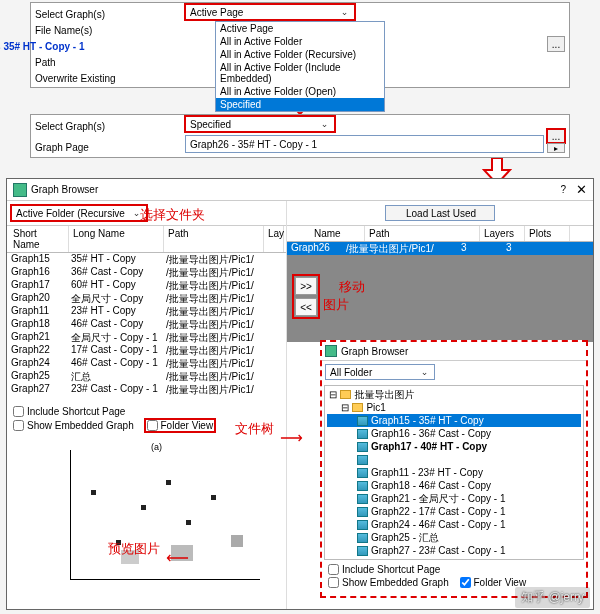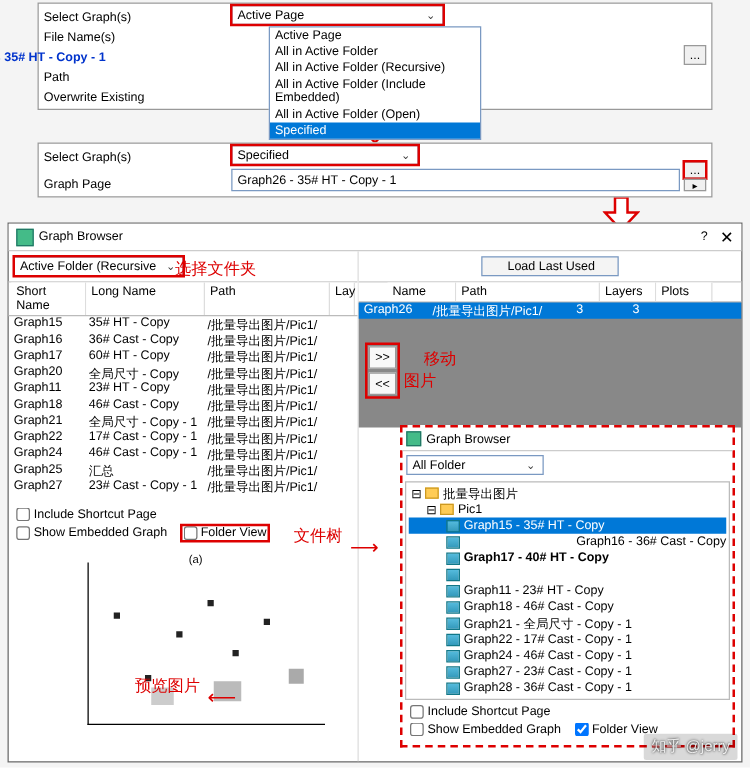--- a/index.html
+++ b/index.html
@@ -282,21 +282,21 @@
     <div class="tree-item" style="padding-left:14px">
         <span>⊟</span>
         <div class="folder-icon"></div>
         <span>Pic1</span>
       </div>
     <div id="tree-items">
         <div class="tree-item tree-sel" style="padding-left: 30px;">
           <div class="tree-icon"></div>
           <span>Graph15 - 35# HT - Copy</span>
         </div>
-        <div class="tree-item" style="padding-left: 30px; justify-content: space-between;">
+        <div class="tree-item" style="padding-left: 30px;">
           <div class="tree-icon"></div>
           <span>Graph16 - 36# Cast - Copy</span>
         </div>
         <div class="tree-item" style="padding-left: 30px; font-weight: bold;">
           <div class="tree-icon"></div>
           <span>Graph17 - 40# HT - Copy</span>
         </div>
         <div class="tree-item" style="padding-left: 30px;">
           <div class="tree-icon"></div>
         </div>
@@ -312,20 +312,24 @@
           <div class="tree-icon"></div>
           <span>Graph21 - 全局尺寸 - Copy - 1</span>
         </div>
         <div class="tree-item" style="padding-left: 30px;">
           <div class="tree-icon"></div>
           <span>Graph22 - 17# Cast - Copy - 1</span>
         </div>
         <div class="tree-item" style="padding-left: 30px;">
           <div class="tree-icon"></div>
           <span>Graph24 - 46# Cast - Copy - 1</span>
+        </div>
+        <div class="tree-item" style="padding-left: 30px;">
+          <div class="tree-icon"></div>
+          <span>Graph25 - 汇总</span>
         </div>
         <div class="tree-item" style="padding-left: 30px;">
           <div class="tree-icon"></div>
           <span>Graph27 - 23# Cast - Copy - 1</span>
         </div>
         <div class="tree-item" style="padding-left: 30px;">
           <div class="tree-icon"></div>
           <span>Graph28 - 36# Cast - Copy - 1</span>
         </div>
       </div>

